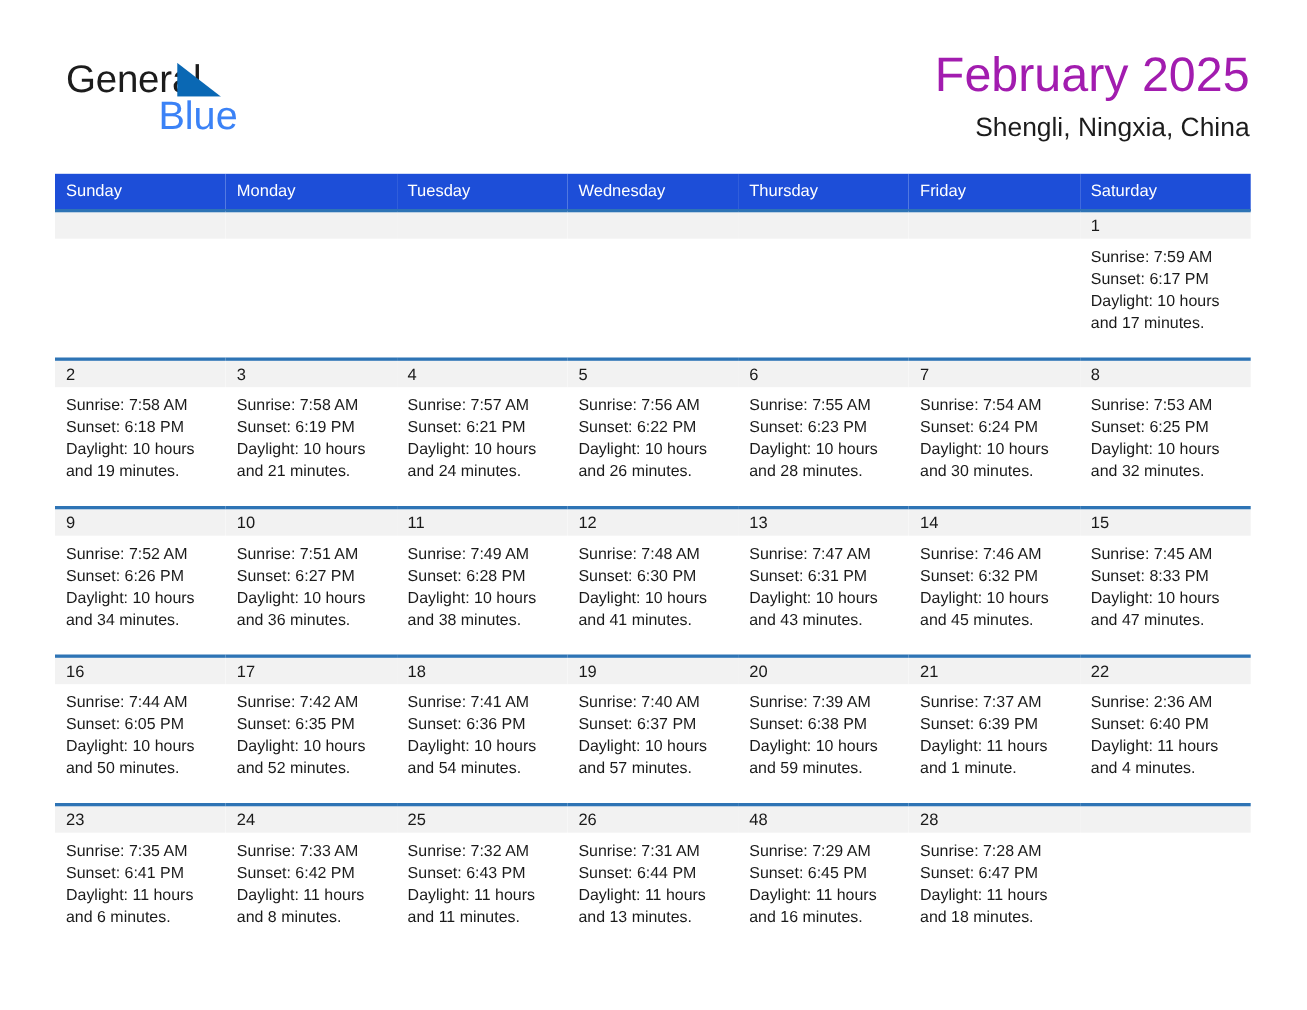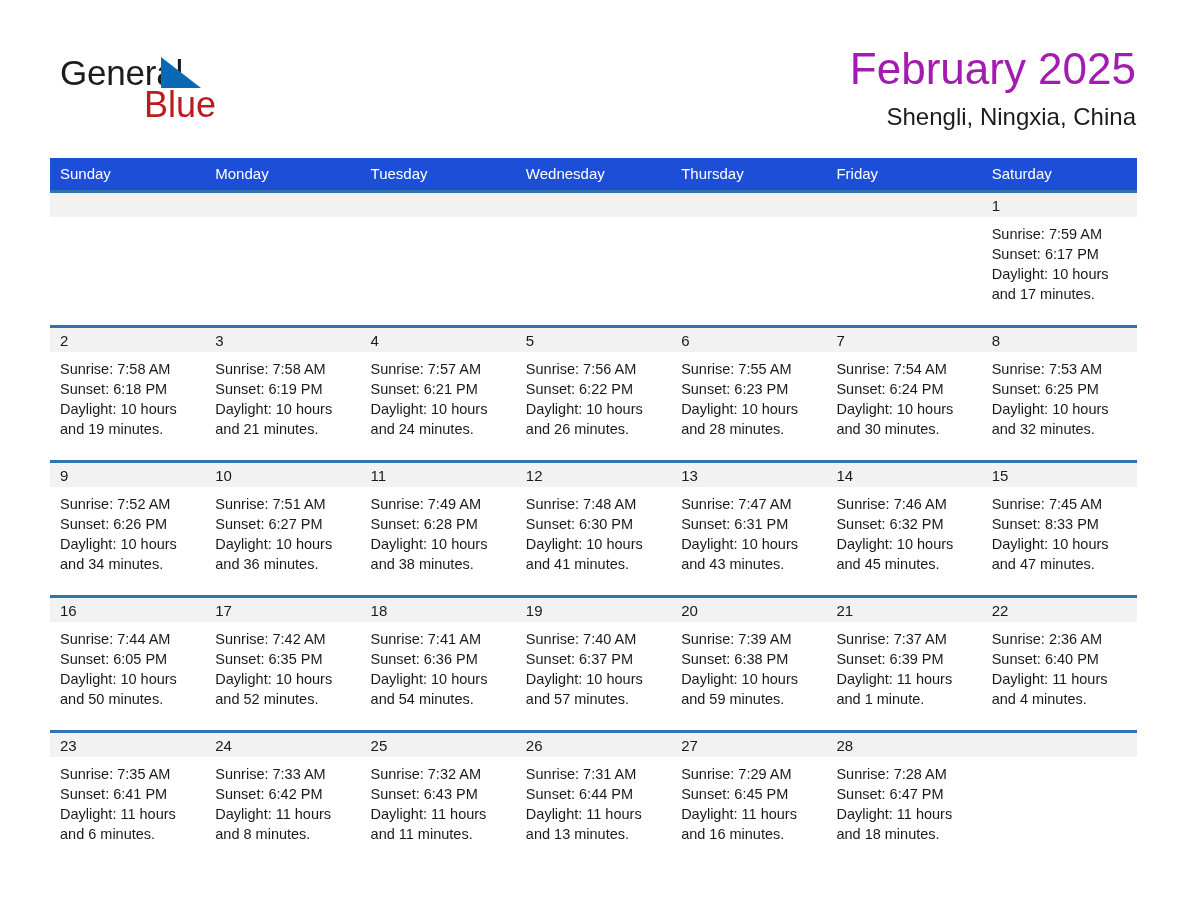--- a/index.html
+++ b/index.html
@@ -54,21 +54,21 @@
     height: 31px;
     background: #0a68b4;
     clip-path: polygon(0 0, 100% 100%, 0 100%);
   }
   .logo-blue {
     position: absolute;
     left: 84px;
     top: 31px;
     font-size: 36px;
     line-height: 40px;
-    color: #b91c1c;
+    color: #3b82f6;
     font-weight: 400;
   }
   .title-block {
     position: absolute;
     right: 0;
     top: 0;
     text-align: right;
   }
   .month-title {
     font-size: 44px;
@@ -403,21 +403,21 @@
           </td>
           <td class="">
             <div class="daynum-band">26</div>
             <div class="cell-body">
               <div>Sunrise: 7:31 AM</div>
               <div>Sunset: 6:44 PM</div>
               <div class="daylight-line">Daylight: 11 hours and 13 minutes.</div>
             </div>
           </td>
           <td class="">
-            <div class="daynum-band">27</div>
+            <div class="daynum-band">48</div>
             <div class="cell-body">
               <div>Sunrise: 7:29 AM</div>
               <div>Sunset: 6:45 PM</div>
               <div class="daylight-line">Daylight: 11 hours and 16 minutes.</div>
             </div>
           </td>
           <td class="">
             <div class="daynum-band">28</div>
             <div class="cell-body">
               <div>Sunrise: 7:28 AM</div>

